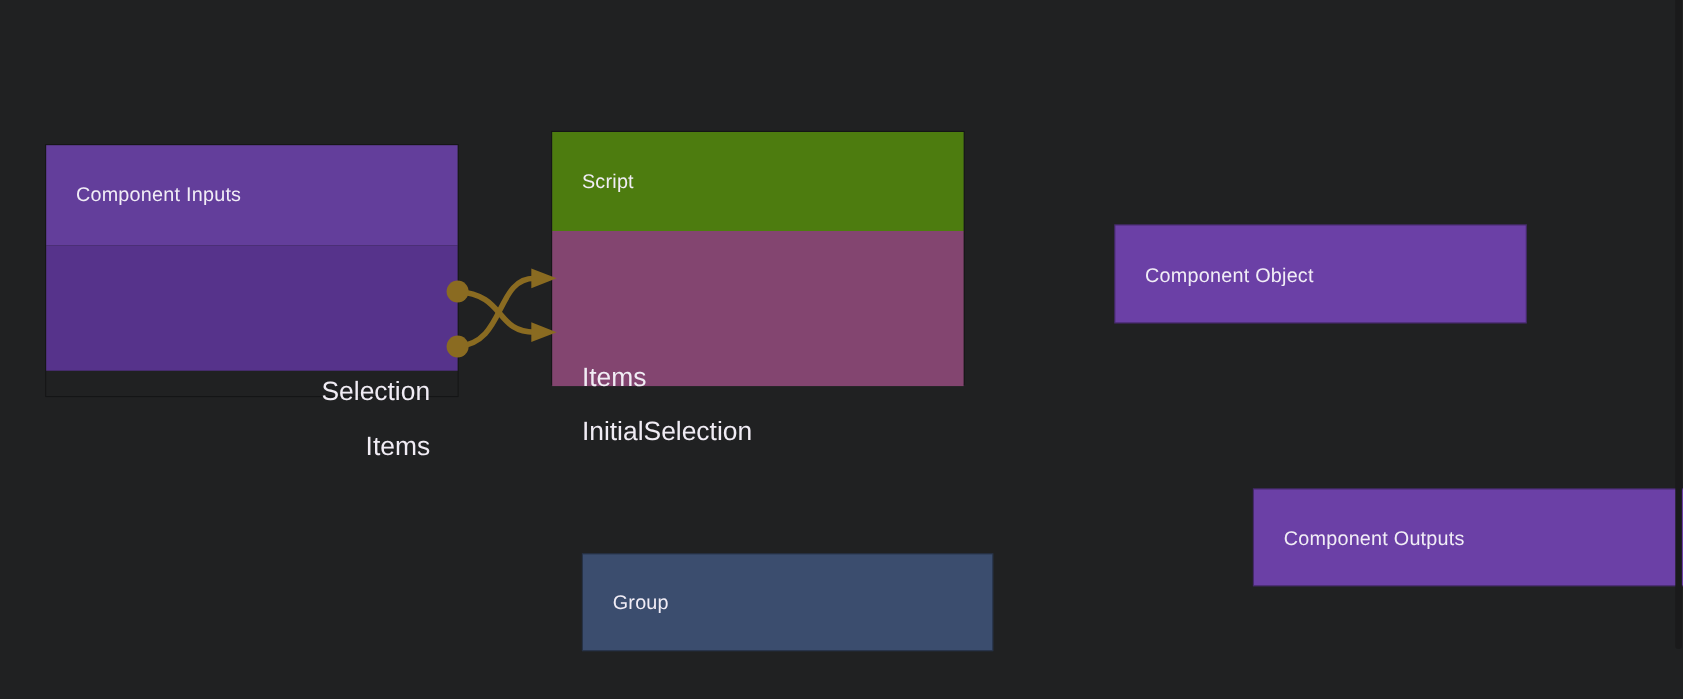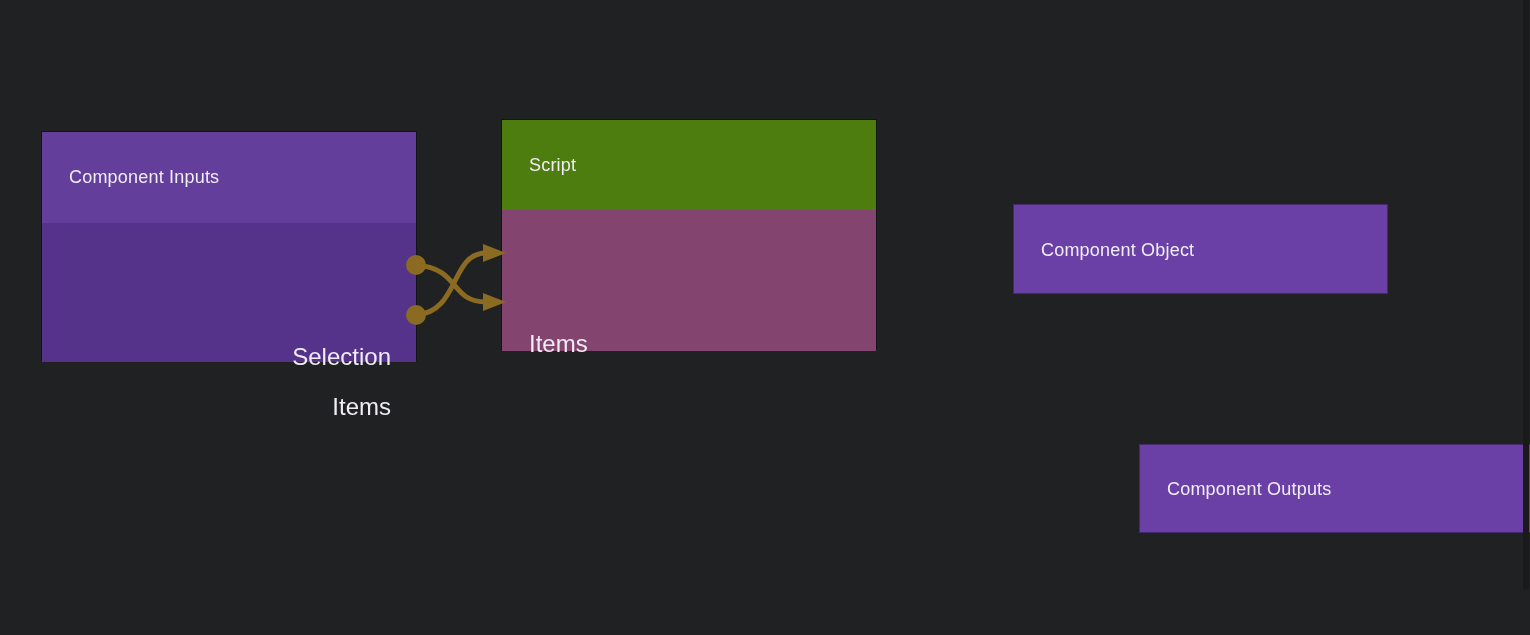--- a/index.html
+++ b/index.html
@@ -40,21 +40,21 @@
     white-space: nowrap;
     line-height: 30px;
     height: 30px;
   }
   .port.out { right: 25px; text-align: right; }
   .port.in  { left: 27px;  text-align: left; }
 
   
   #node-component-inputs { left: 41px;   top: 131px; width: 376px; height: 230px; }
   #node-component-inputs .header { height: 91px; }
-  #node-component-inputs .body   { height: 139px; }
+  #node-component-inputs .body   { height: 114px; }
   #port-ci-selection { top: 119px; }
   #port-ci-items     { top: 169px; }
 
   #node-script { left: 501px; top: 119px; width: 376px; height: 231px; }
   #node-script .header { height: 90px; }
   #node-script .body   { height: 141px; }
   #port-sc-items            { top: 119px; }
   #port-sc-initialselection { top: 168px; }
 
   #node-component-object  { left: 1013px; top: 204px; width: 375px; height: 90px; }
@@ -104,29 +104,35 @@
       <div class="port out" id="port-ci-items">Items</div>
     </div>
   </div>
 
   <div class="node" id="node-script">
     <div class="header" style="background: #4d7c0f;">
       <span>Script</span>
     </div>
     <div class="body" style="background: rgb(131, 69, 112);">
       <div class="port in" id="port-sc-items">Items</div>
+      <div class="port in" id="port-sc-initialselection">InitialSelection</div>
     </div>
   </div>
 
   <div class="node" id="node-component-object" style="background: rgb(107, 64, 166);">
     <div class="header">
       <span>Component Object</span>
     </div>
   </div>
 
+  <div class="node" id="node-group" style="background: rgb(59, 77, 110);">
+    <div class="header">
+      <span>Group</span>
+    </div>
+  </div>
 
   <div class="node" id="node-component-outputs" style="background: rgb(107, 64, 166);">
     <div class="header">
       <span>Component Outputs</span>
     </div>
   </div>
 
   <svg id="wires" viewBox="0 0 1530 635">
 
     <path d="M 416 265 C 460 268, 450 302, 486 302" fill="none" stroke-width="5" stroke-linecap="round" stroke="#8a6b21"></path>

